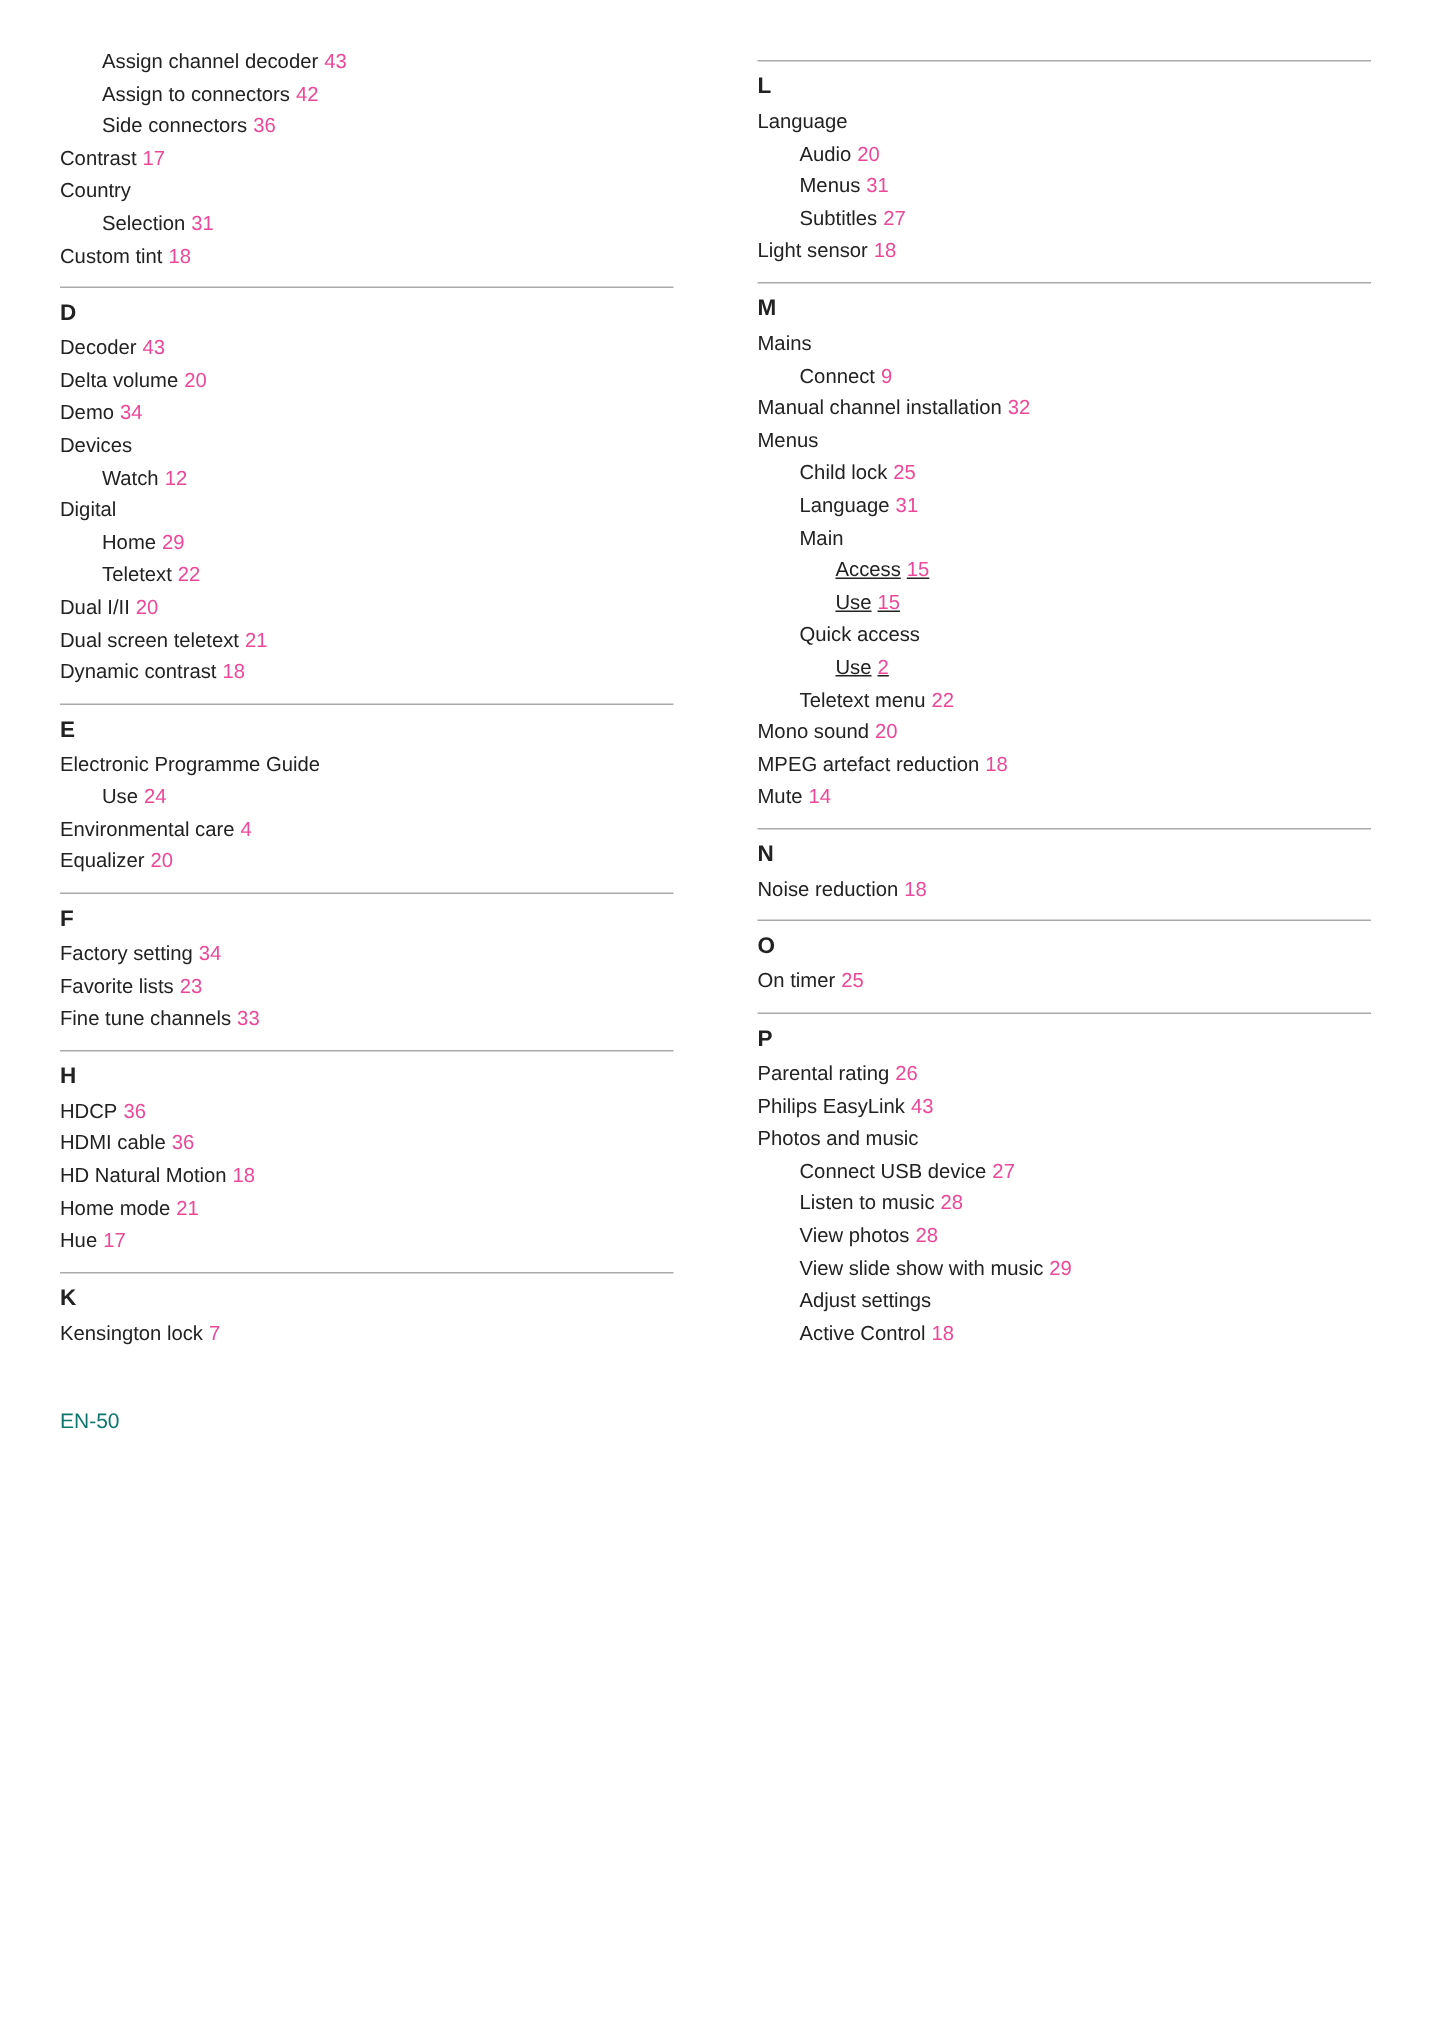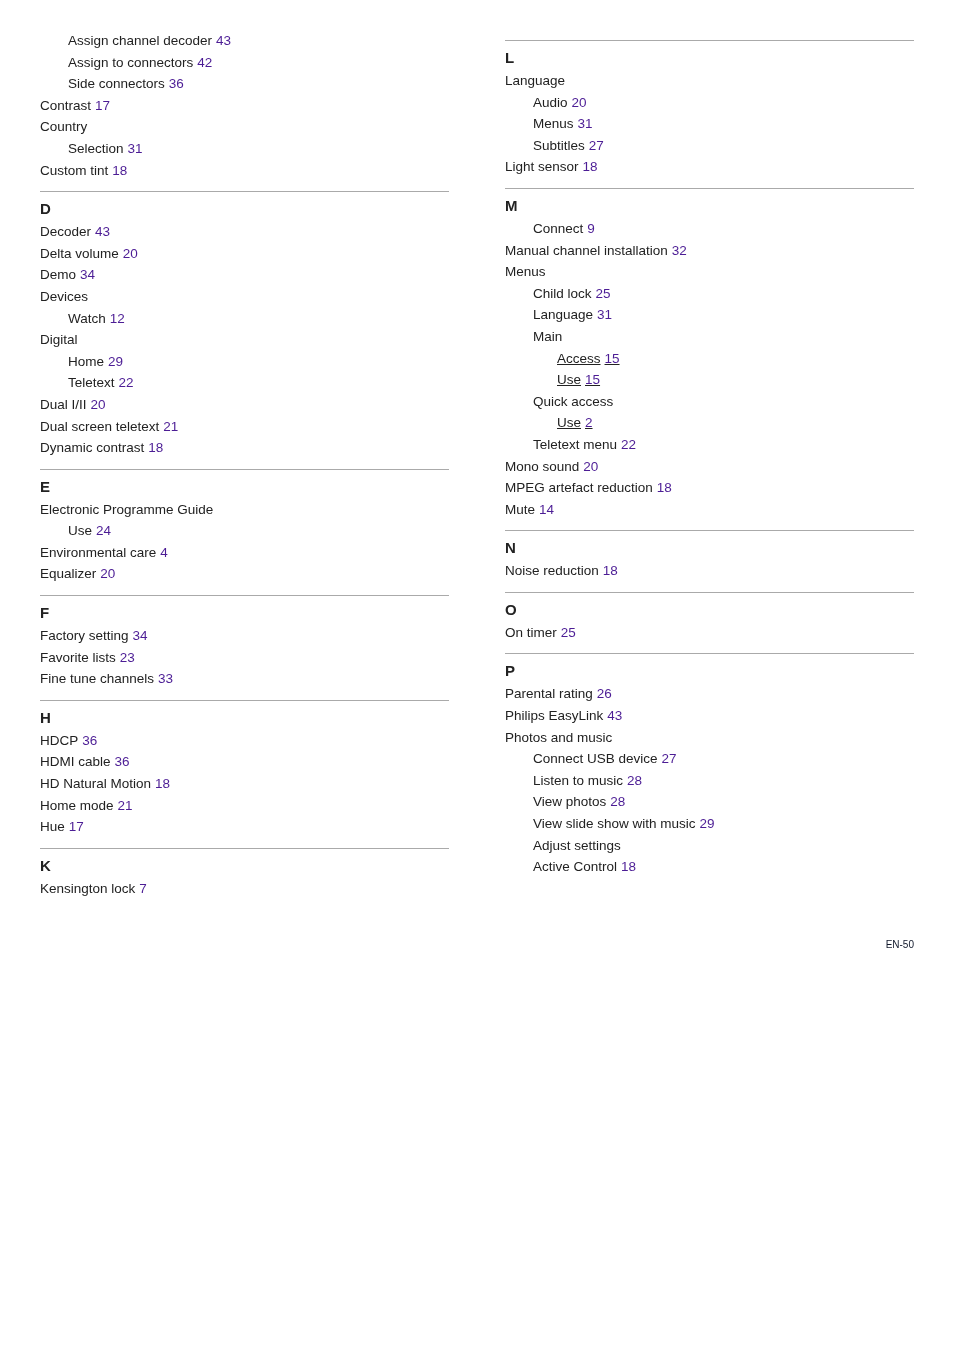--- a/index.html
+++ b/index.html
@@ -43,35 +43,34 @@
       display: flex;
       align-items: baseline;
       line-height: 1.6;
     }
     .entry-label {
       font-size: 13.5px;
       color: #222;
     }
     .entry-page {
       font-size: 13.5px;
-      color: #4c1d95;
+      color: #ec4899;
       margin-left: 4px;
     }
     .entry-indent {
       padding-left: 28px;
     }
     .entry-indent2 {
       padding-left: 52px;
       text-decoration: underline;
     }
     .footer {
       margin-top: 30px;
-      font-size: 10px;
-      color: #0f172a;
-      text-align: right;
+      font-size: 14px;
+      color: #0f766e;
     }
   </style>
 </head>
 <body>
 
 <div class="two-col">
 
   <div class="col">
 
     <div class="section">
@@ -244,20 +243,23 @@
             <span class="entry-page">  27</span>
           </div>
           <div class="entry ">
             <span class="entry-label">Light sensor</span>
             <span class="entry-page">  18</span>
           </div>
         </div>
         <div class="section">
           <hr class="section-divider">
           <div class="section-letter">M</div>
+          <div class="entry ">
+            <span class="entry-label">Mains</span>
+          </div>
           <div class="entry entry-indent">
             <span class="entry-label">Connect</span>
             <span class="entry-page">  9</span>
           </div>
           <div class="entry ">
             <span class="entry-label">Manual channel installation</span>
             <span class="entry-page">  32</span>
           </div>
           <div class="entry ">
             <span class="entry-label">Menus</span>

